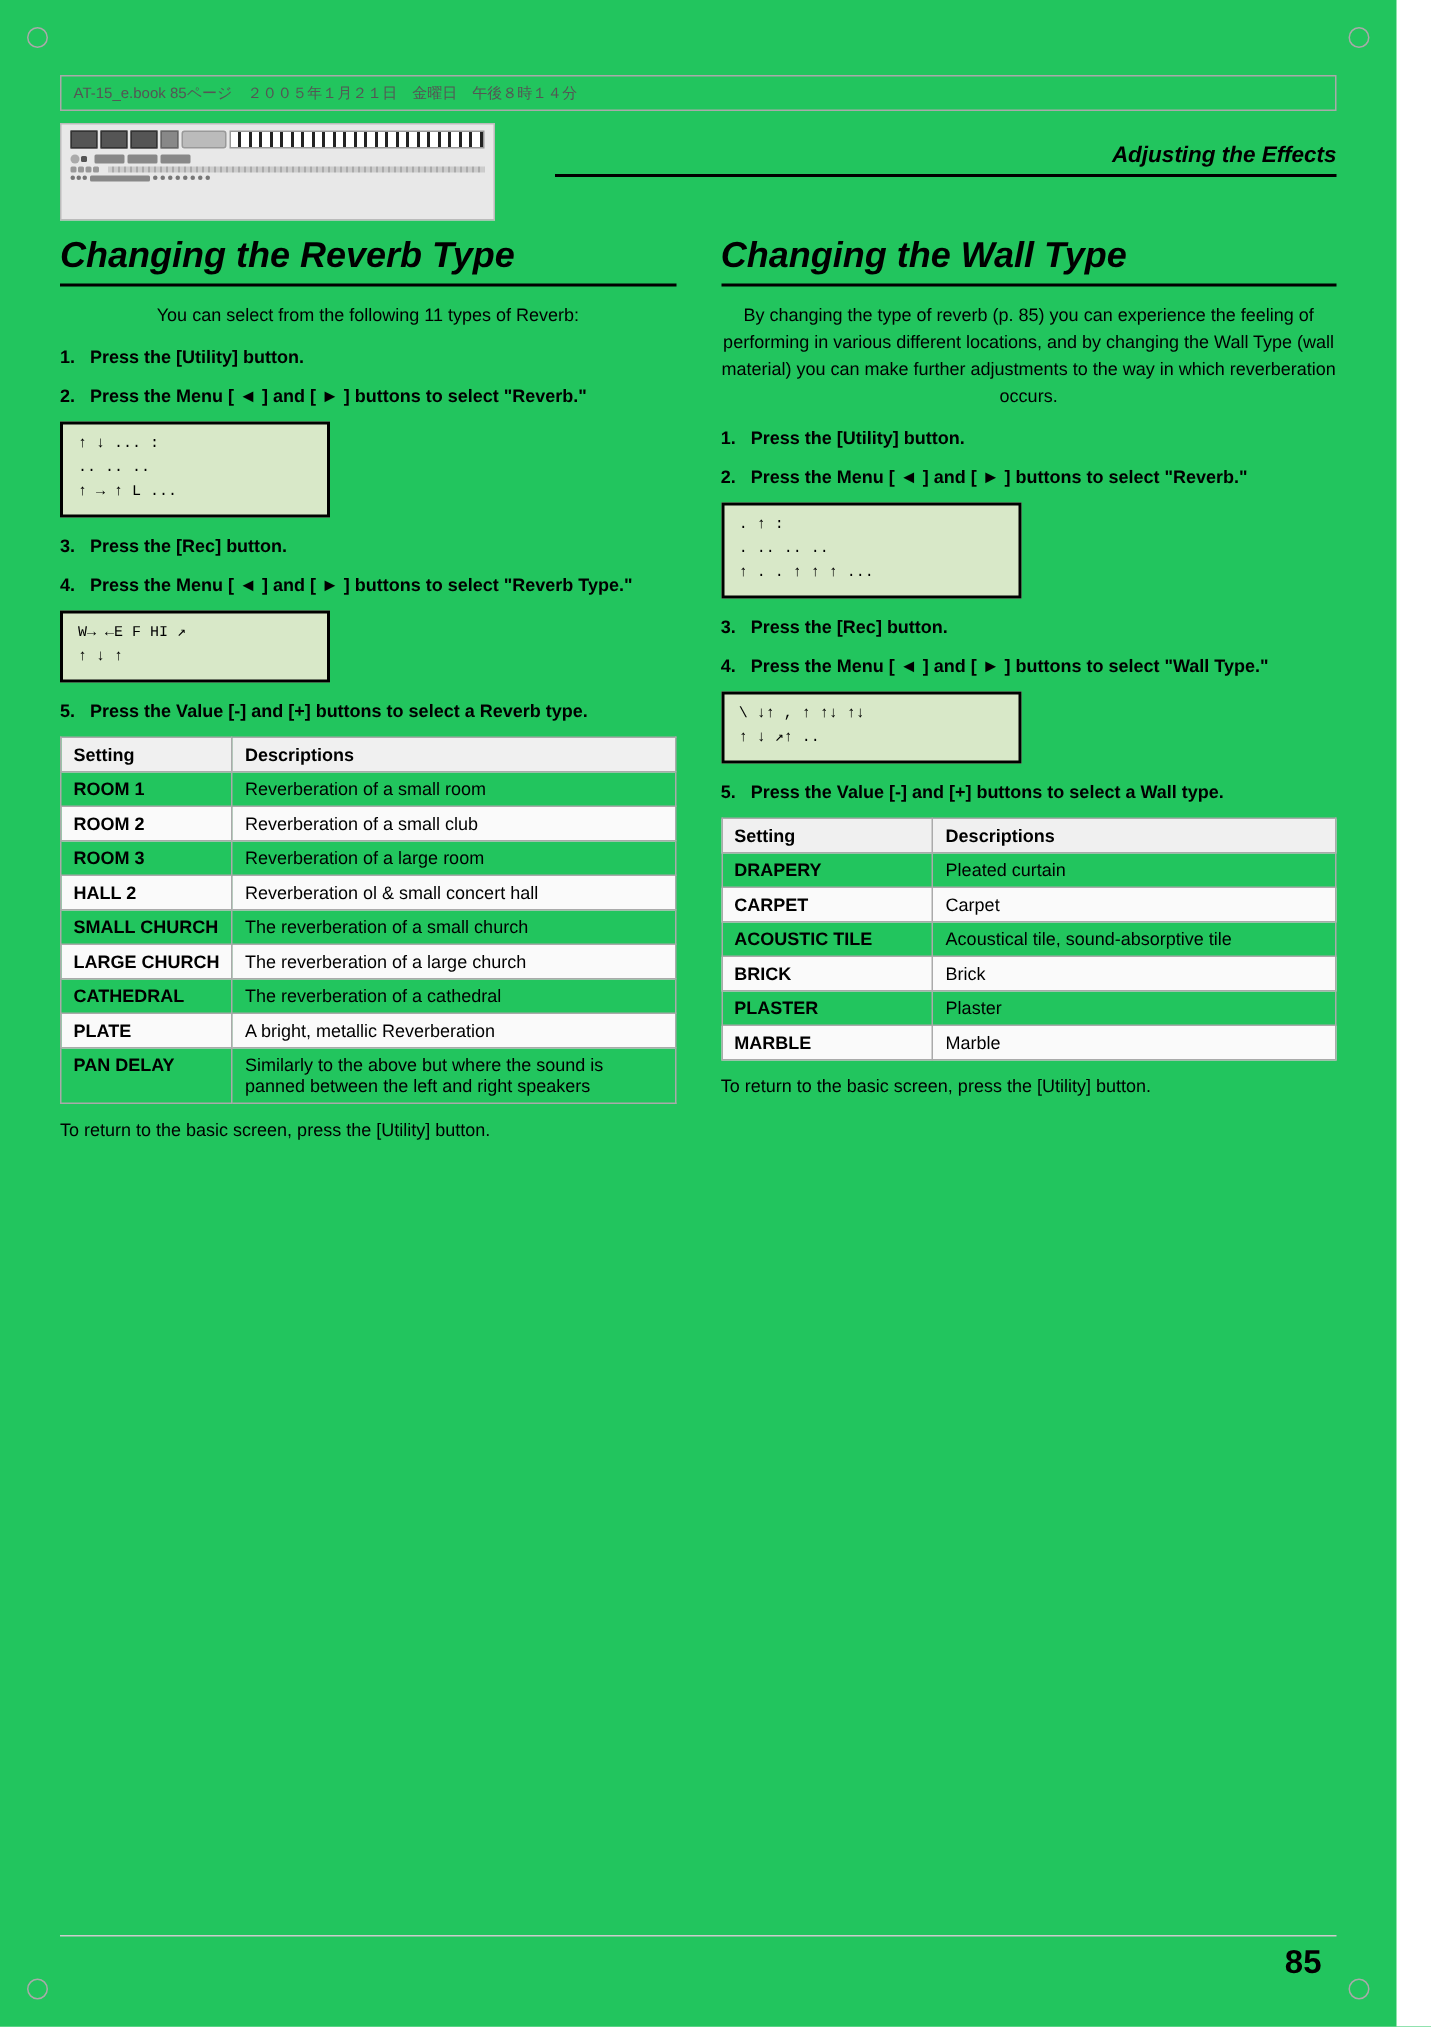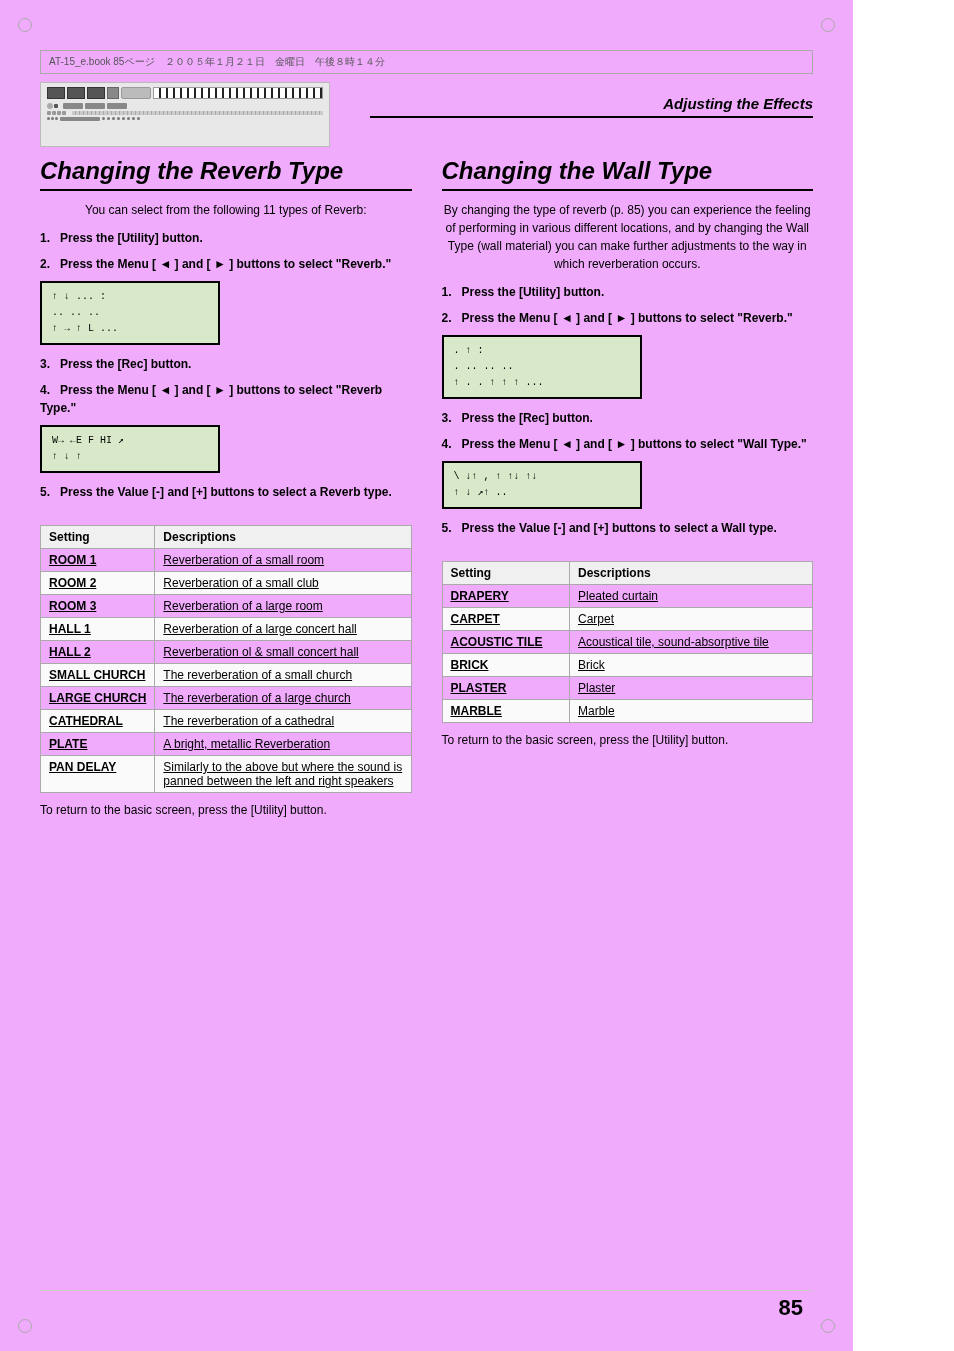--- a/index.html
+++ b/index.html
@@ -7,23 +7,23 @@
       background: #fff;
       font-family: Arial, Helvetica, sans-serif;
       font-size: 13px;
       color: #000;
       width: 954px;
       min-height: 1351px;
       position: relative;
       overflow: hidden;
     }
     .page {
-      width: 853px;
+      width: 931px;
       min-height: 1351px;
-      background: #f0abfc;
+      background: #22c55e;
       padding: 20px 40px 55px 40px;
       position: relative;
     }
     
     .page-border {
       position: absolute;
       top: 0; left: 0; right: 0; bottom: 0;
       pointer-events: none;
     }
     .corner-mark {
@@ -125,34 +125,33 @@
       line-height: 1.6;
       margin: 6px 0 10px 0;
       width: 200px;
     }
 
     
     table.settings-table {
       width: 100%;
       border-collapse: collapse;
       font-size: 12px;
-      margin-top: 24px;
+      margin-top: 8px;
     }
     table.settings-table th {
       background: #f0f0f0;
       border: 1px solid #aaa;
       padding: 4px 8px;
       text-align: left;
       font-weight: bold;
     }
     table.settings-table td {
       border: 1px solid #aaa;
       padding: 4px 8px;
       vertical-align: top;
-      text-decoration: underline;
     }
     table.settings-table td:first-child {
       font-weight: bold;
       white-space: nowrap;
     }
     table.settings-table tr:nth-child(even) td {
       background: #fafafa;
     }
 
     .footer-note {
@@ -312,24 +311,20 @@
             </tr>
             <tr>
               <td>ROOM 2</td>
               <td>Reverberation of a small club</td>
             </tr>
             <tr>
               <td>ROOM 3</td>
               <td>Reverberation of a large room</td>
             </tr>
             <tr>
-              <td>HALL 1</td>
-              <td>Reverberation of a large concert hall</td>
-            </tr>
-            <tr>
               <td>HALL 2</td>
               <td>Reverberation ol &amp; small concert hall</td>
             </tr>
             <tr>
               <td>SMALL CHURCH</td>
               <td>The reverberation of a small church</td>
             </tr>
             <tr>
               <td>LARGE CHURCH</td>
               <td>The reverberation of a large church</td>

